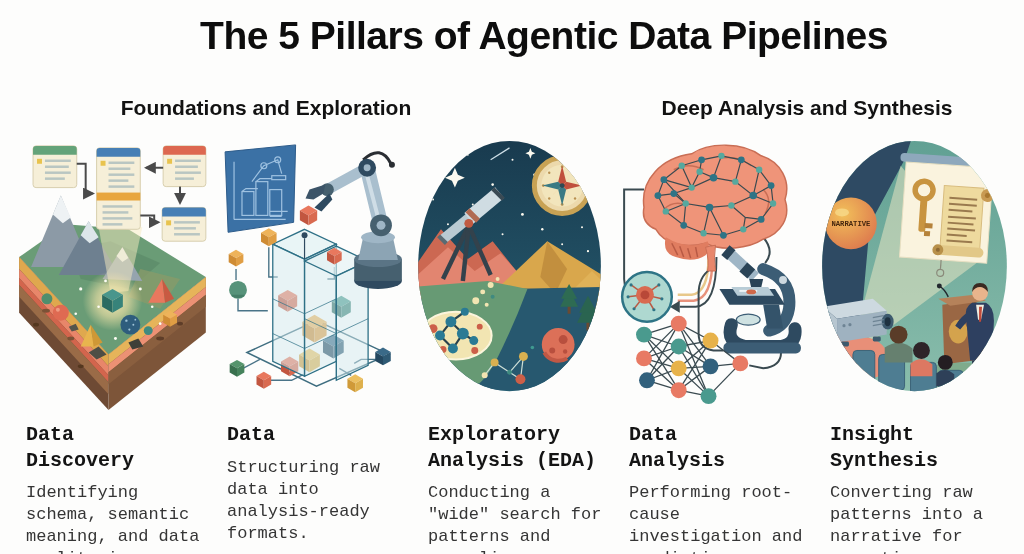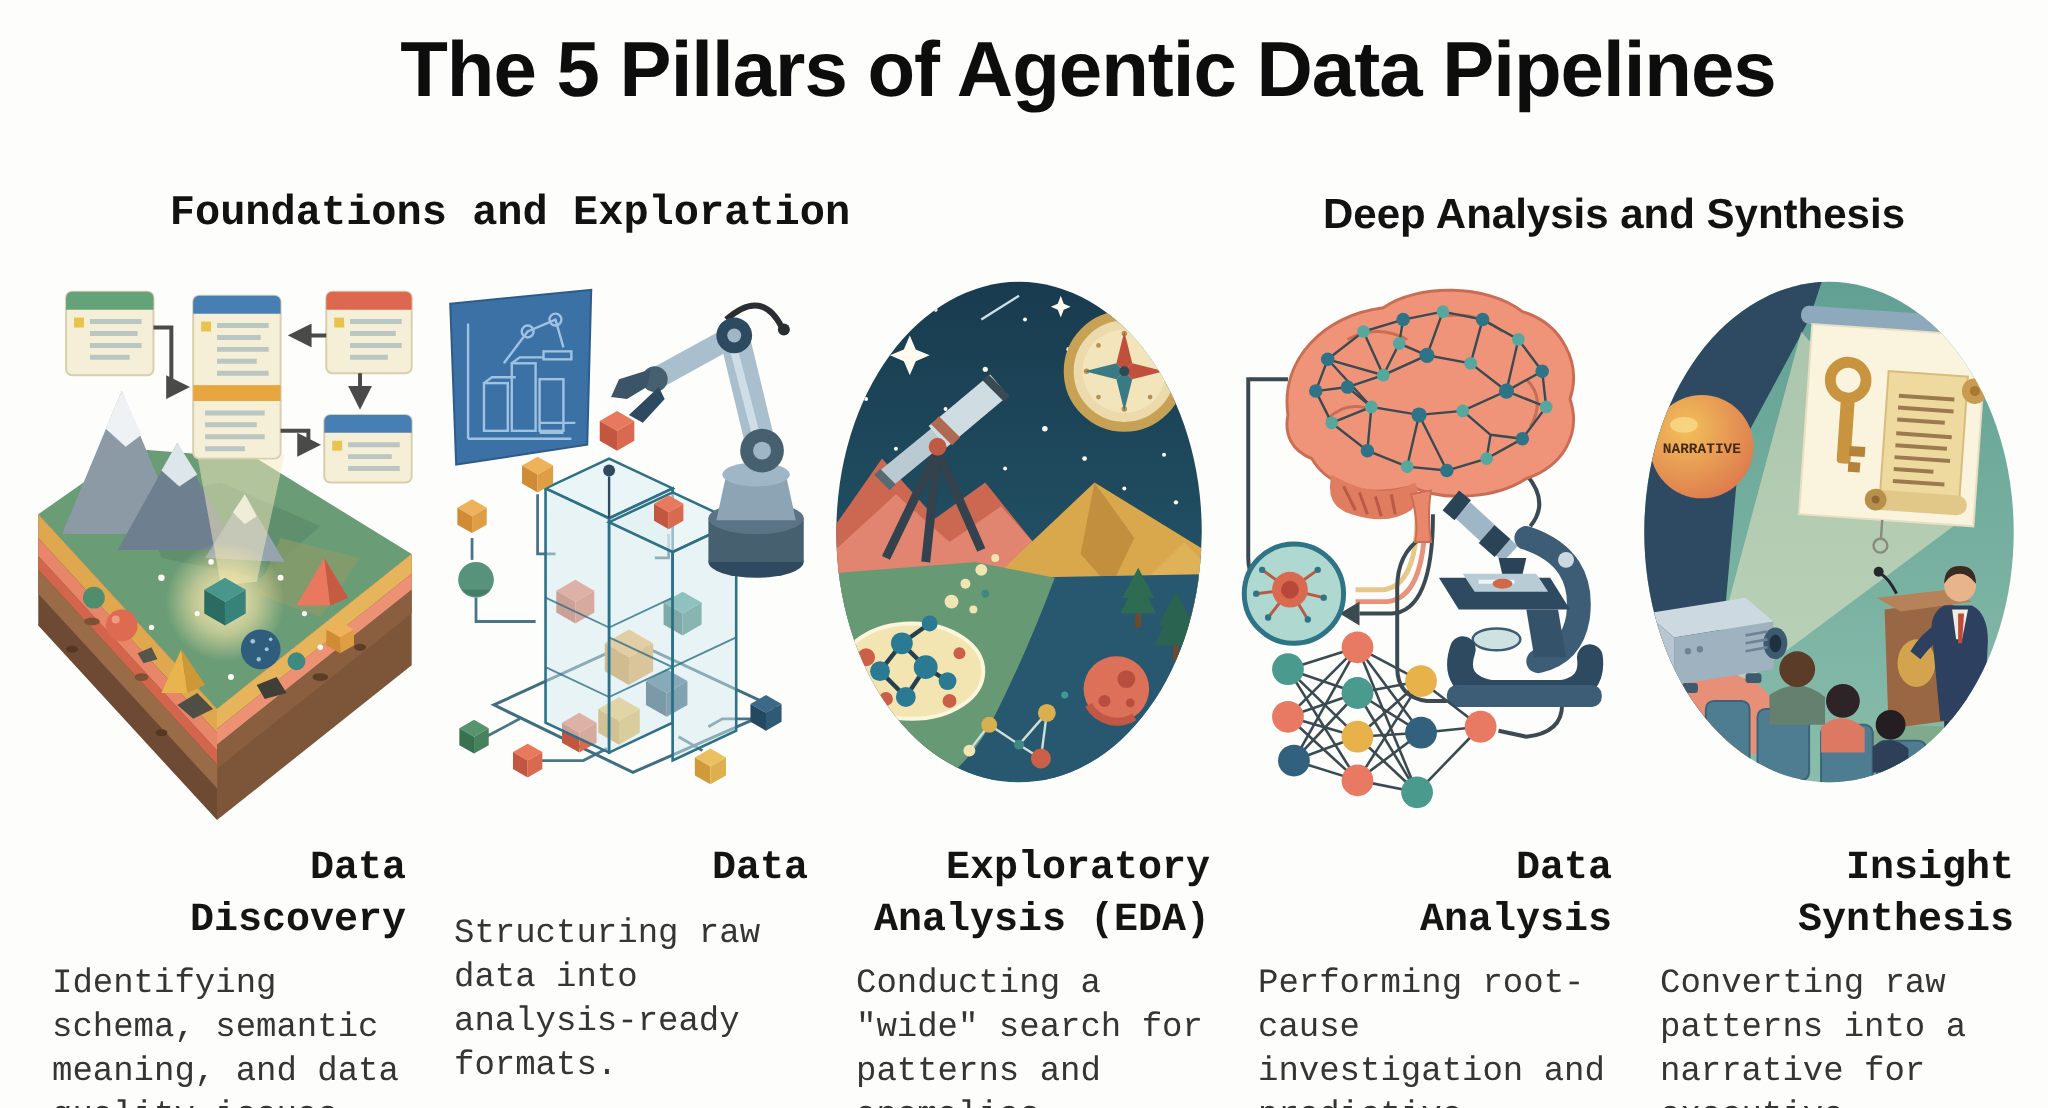--- a/index.html
+++ b/index.html
@@ -8,30 +8,30 @@
     background:#fdfdfc;font-family:"Liberation Sans",sans-serif;color:#111;
   }
   .main-title{
     position:absolute;top:14px;left:0;width:1024px;text-align:center;
     font-size:39px;font-weight:800;letter-spacing:-0.5px;color:#0d0d0d;padding-left:32px;
   }
   .section-header{
     position:absolute;top:96px;text-align:center;
     font-size:21px;font-weight:700;color:#121212;
   }
-  .section-1{left:45px;width:420px;font-family:Liberation Mono, monospace;}
+  .section-1{left:56px;width:420px;}
   .section-2{left:642px;width:330px;}
   .pillars{
     position:absolute;top:130px;left:10px;width:1004px;
     display:flex;flex-direction:row;
   }
   .pillar{width:201px;flex:0 0 201px;font-family:Liberation Mono, monospace;}
   .pillar svg{display:block;width:201px;height:288px;}
   .pillar-text{padding:4px 8px 0 16px;}
-  .pillar-title{font-size:20px;font-weight:700;line-height:1.28;color:#141414;text-align:right;}
+  .pillar-title{font-size:20px;font-weight:700;line-height:1.28;color:#141414;}
   .pillar-desc{margin-top:9px;font-size:17px;line-height:1.3;color:#353535;}
   
   .ct{fill:var(--c1);} .cl{fill:var(--c2);} .cr{fill:var(--c3);}
 </style>
 </head>
 <body>
 
 <div class="main-title">The 5 Pillars of Agentic Data Pipelines</div>
 
 <div class="section-header section-1">Foundations and Exploration</div>

